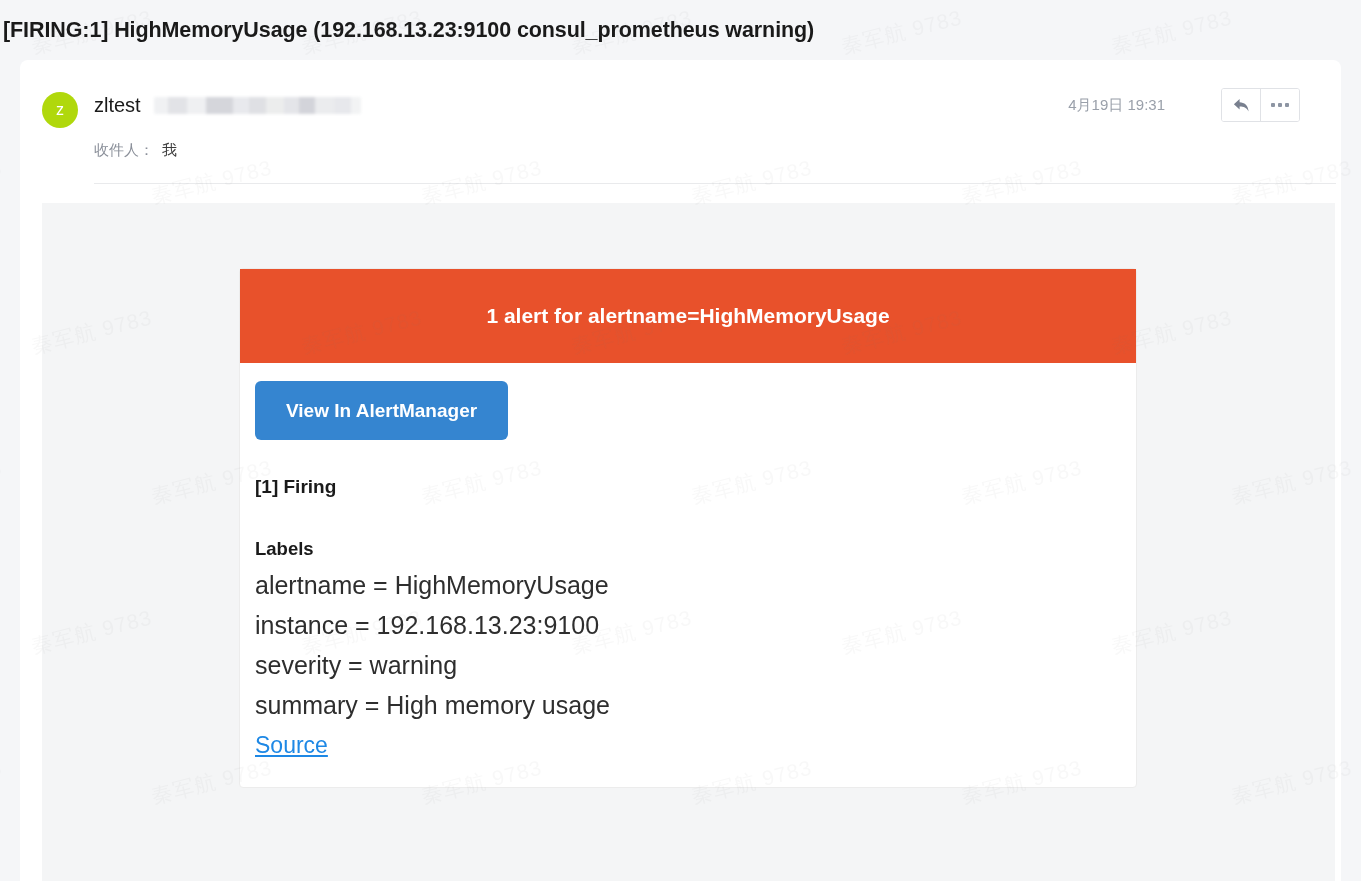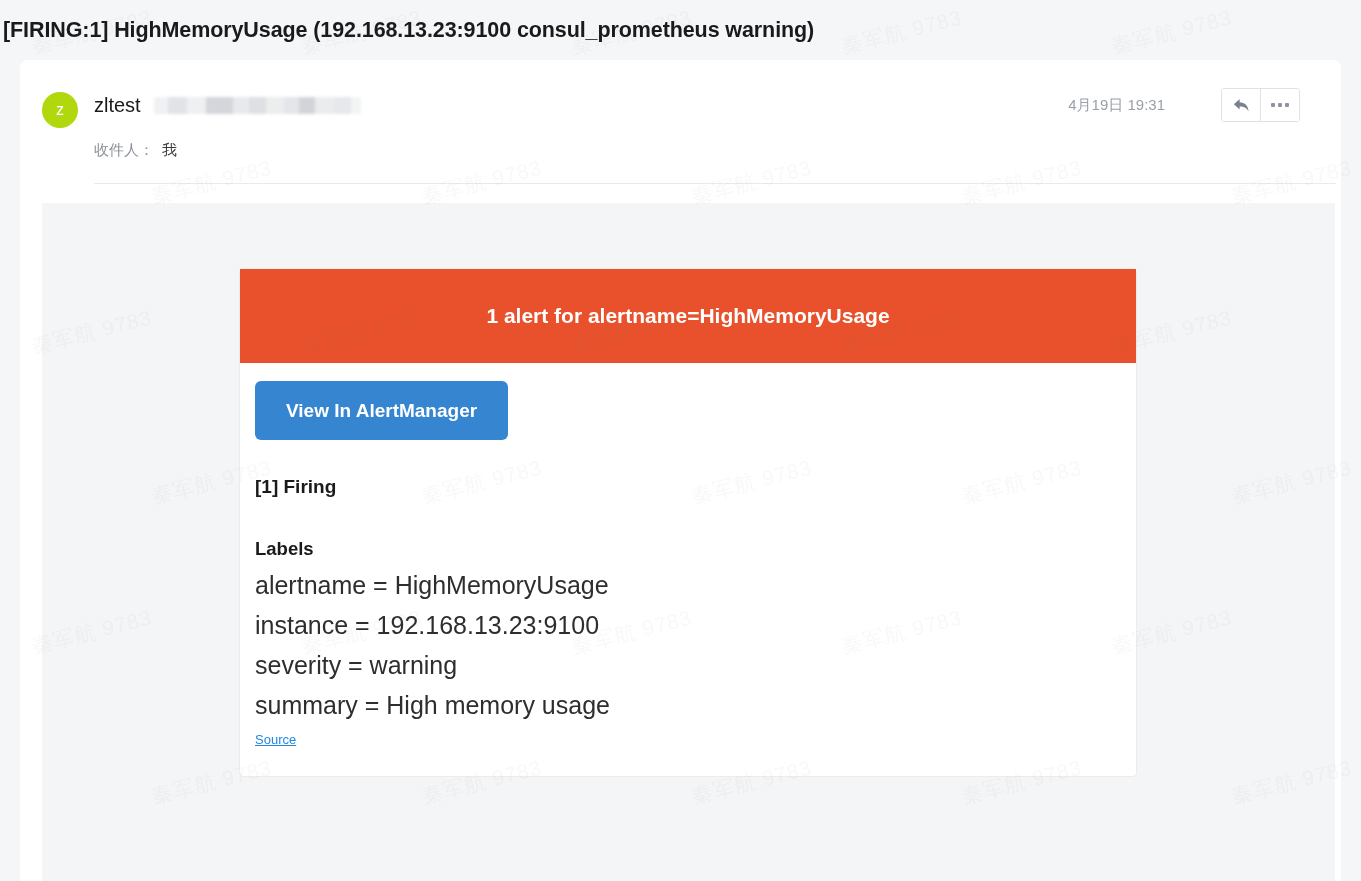--- a/index.html
+++ b/index.html
@@ -255,21 +255,21 @@
   .kv-line {
     font-size: 25px;
     color: #2e2e2e;
     margin-top: 11px;
     font-weight: 400;
   }
 
   .source-link {
     display: inline-block;
     margin-top: 12px;
-    font-size: 13px;
+    font-size: 23px;
     color: #1e88e5;
     text-decoration: underline;
     cursor: pointer;
   }
 </style>
 </head>
 <body>
 
 <div class="subject-bar">
   <span class="subject-text">[FIRING:1] HighMemoryUsage (192.168.13.23:9100 consul_prometheus warning)</span>

